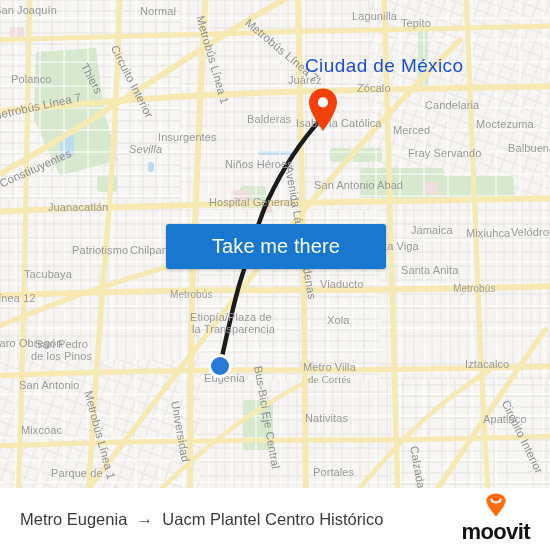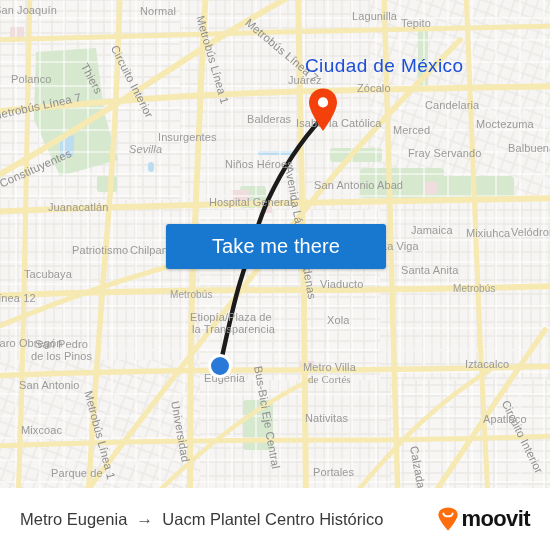--- a/index.html
+++ b/index.html
@@ -73,21 +73,21 @@
     background:#ffffff;
     display:flex;align-items:center;
     padding:0 20px;box-sizing:border-box;
   }
   #trip{
     display:flex;align-items:center;gap:9px;
     font-size:16.5px;color:#3a3a3a;
   }
   #trip .arrow{font-size:17px;color:#555;}
   #brand{
-    margin-left:auto;display:flex;align-items:center;gap:2px;
+    margin-left:auto;display:flex;align-items:center;gap:2px;flex-direction:column;
   }
   #brand .bname{
     font-size:22px;font-weight:bold;color:#131313;letter-spacing:-.6px;
   }
 </style>
 </head>
 <body>
 
 <div id="app">
 

